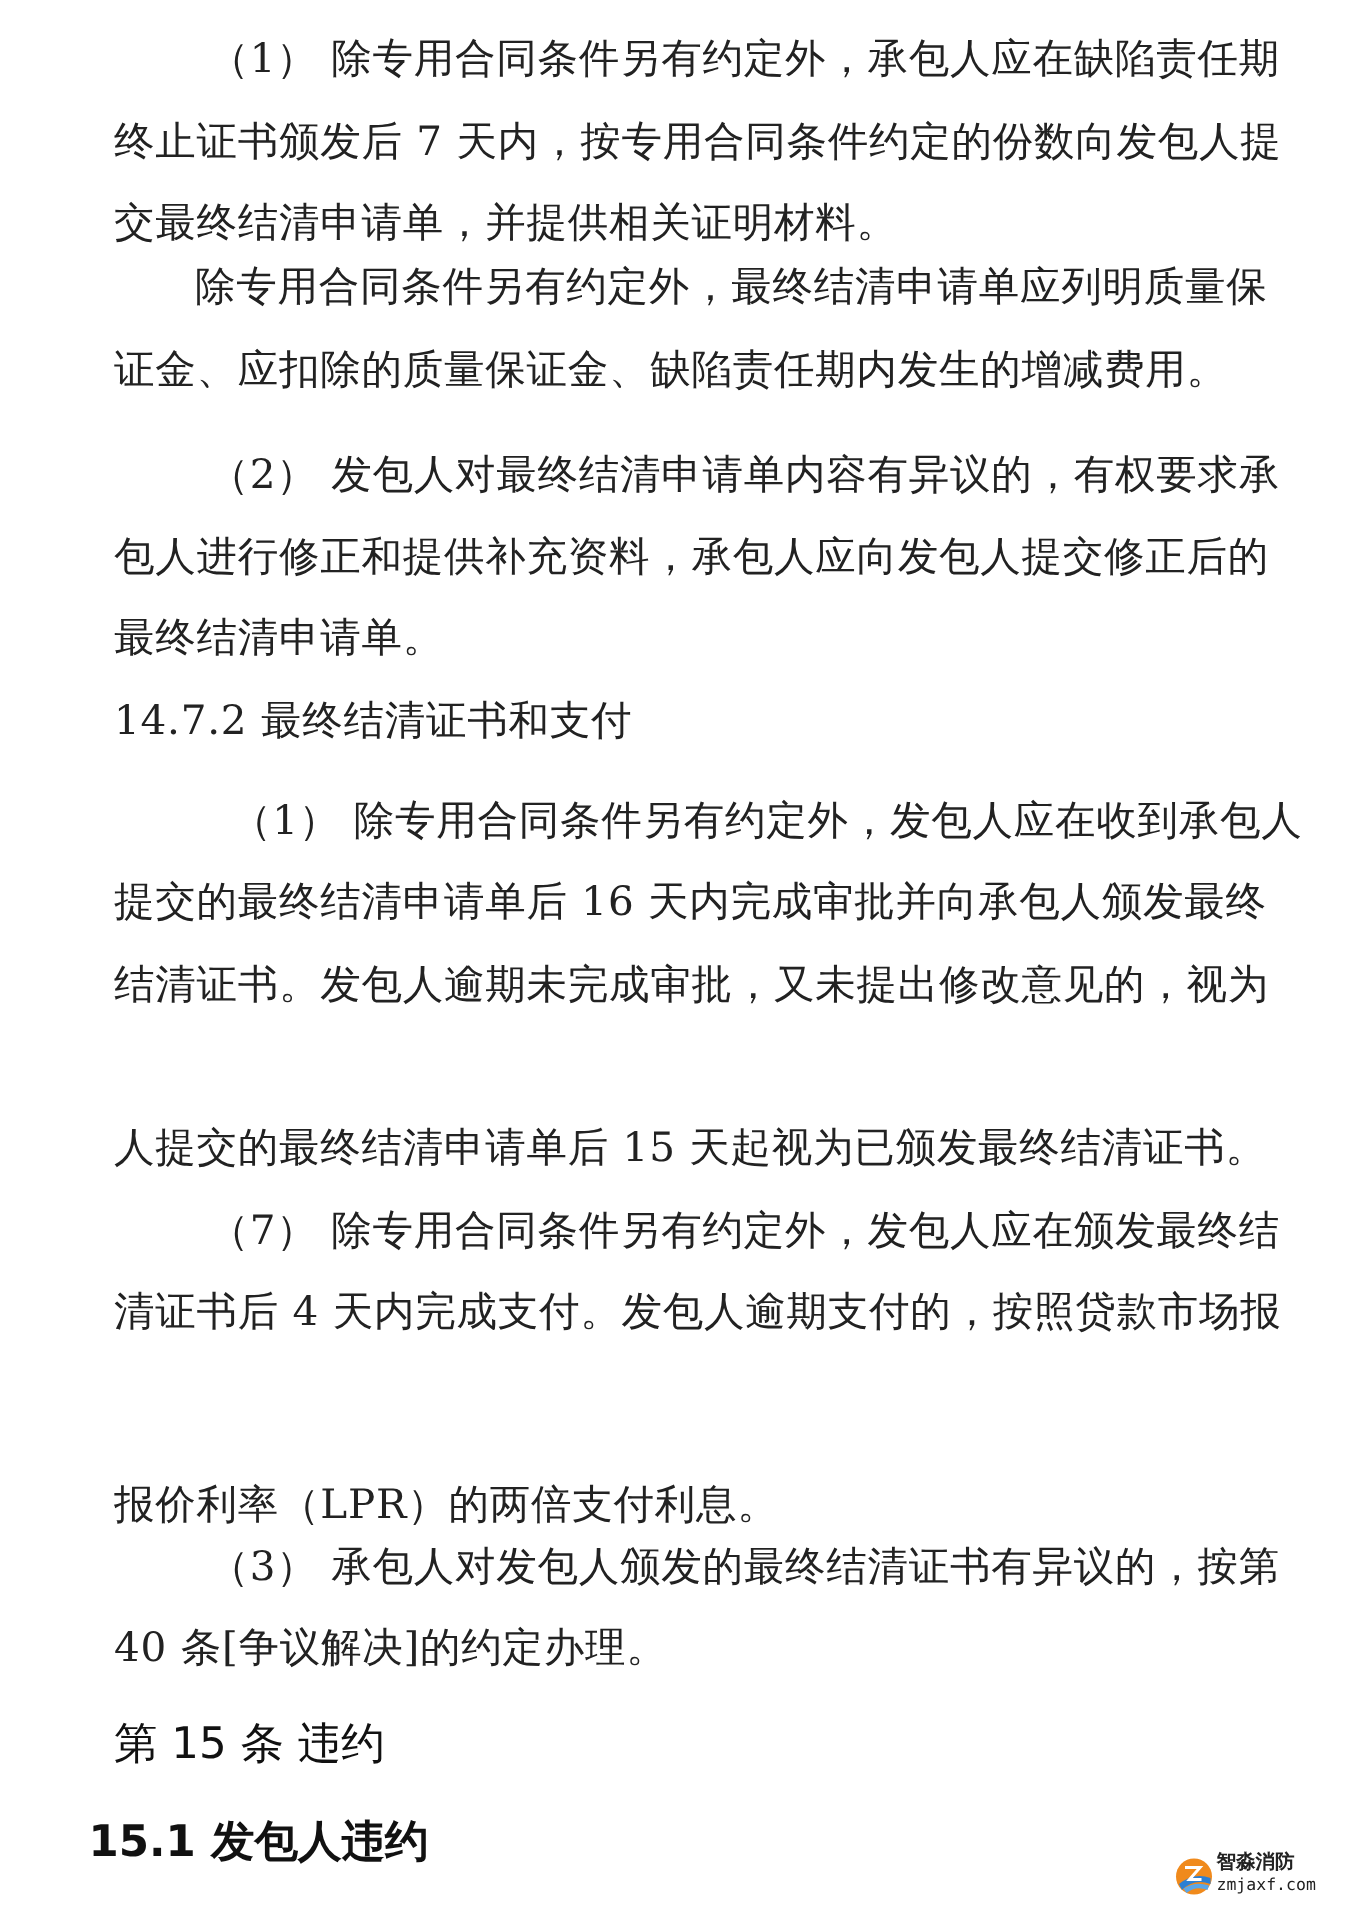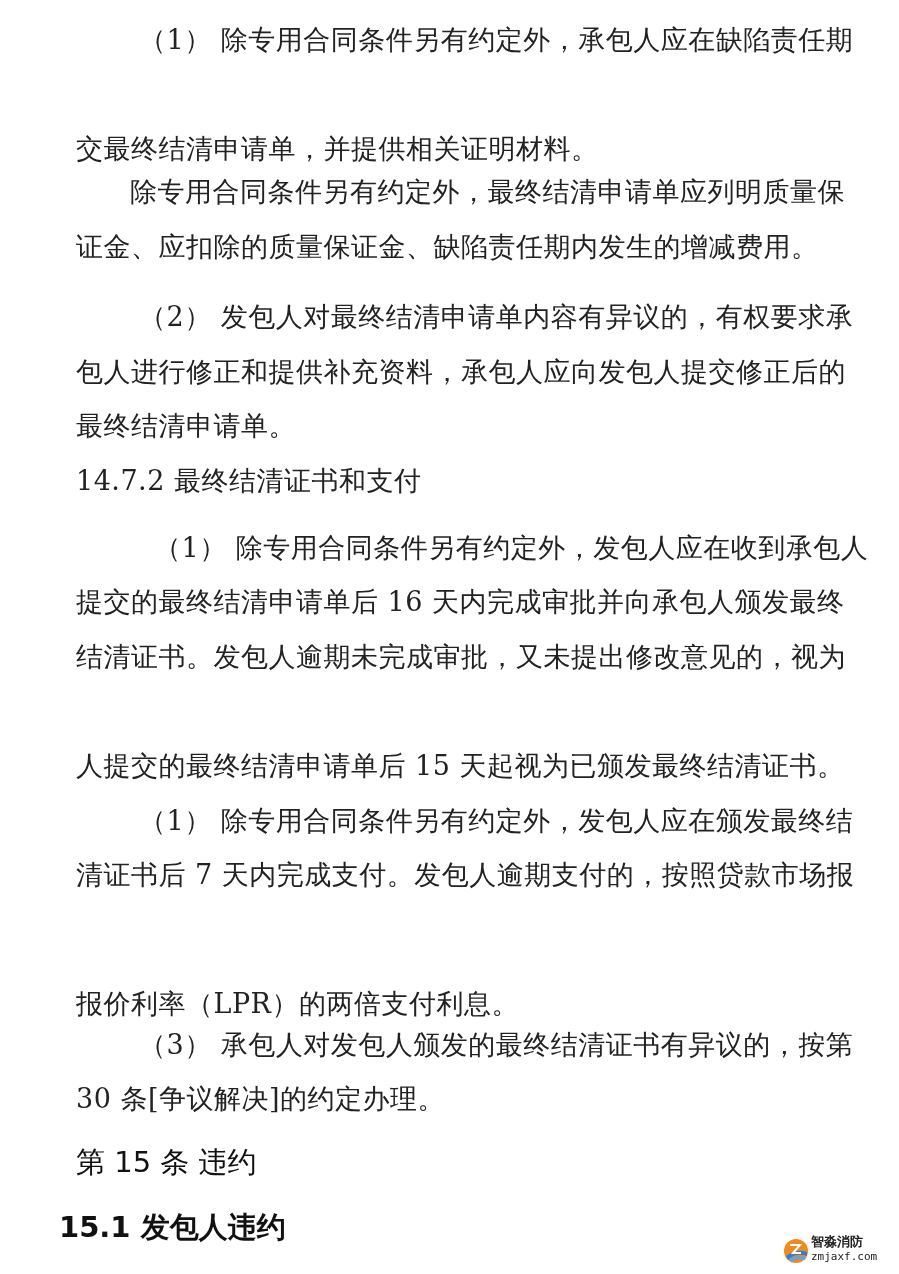--- a/index.html
+++ b/index.html
@@ -66,42 +66,43 @@
       line-height: 13px;
       white-space: nowrap;
     }
   </style>
 </head>
 <body>
 
 <div class="page">
 
   <div class="line" style="left:139px; top:24px;">（1） 除专用合同条件另有约定外，承包人应在缺陷责任期</div>
+  <div class="line" style="left:76px; top:79px;">终止证书颁发后 7 天内，按专用合同条件约定的份数向发包人提</div>
   <div class="line" style="left:76px; top:133px;">交最终结清申请单，并提供相关证明材料。</div>
 
   <div class="line" style="left:130px; top:176px;">除专用合同条件另有约定外，最终结清申请单应列明质量保</div>
   <div class="line" style="left:76px; top:231px;">证金、应扣除的质量保证金、缺陷责任期内发生的增减费用。</div>
 
   <div class="line" style="left:139px; top:301px;">（2） 发包人对最终结清申请单内容有异议的，有权要求承</div>
   <div class="line" style="left:76px; top:356px;">包人进行修正和提供补充资料，承包人应向发包人提交修正后的</div>
   <div class="line" style="left:76px; top:410px;">最终结清申请单。</div>
 
   <div class="line" style="left:76px; top:465px;">14.7.2 最终结清证书和支付</div>
 
   <div class="line" style="left:154px; top:532px;">（1） 除专用合同条件另有约定外，发包人应在收到承包人</div>
   <div class="line" style="left:76px; top:586px;">提交的最终结清申请单后 16 天内完成审批并向承包人颁发最终</div>
   <div class="line" style="left:76px; top:641px;">结清证书。发包人逾期未完成审批，又未提出修改意见的，视为</div>
   <div class="line" style="left:76px; top:750px;">人提交的最终结清申请单后 15 天起视为已颁发最终结清证书。</div>
 
-  <div class="line" style="left:139px; top:805px;">（1） 除专用合同条件另有约定外，发包人应在颁发最终结</div>
-  <div class="line" style="left:76px; top:859px;">清证书后 7 天内完成支付。发包人逾期支付的，按照贷款市场报</div>
+  <div class="line" style="left:139px; top:805px;">（7） 除专用合同条件另有约定外，发包人应在颁发最终结</div>
+  <div class="line" style="left:76px; top:859px;">清证书后 4 天内完成支付。发包人逾期支付的，按照贷款市场报</div>
   <div class="line" style="left:76px; top:968px;margin-top:20px;">报价利率（LPR）的两倍支付利息。</div>
 
   <div class="line" style="left:139px; top:1029px;">（3） 承包人对发包人颁发的最终结清证书有异议的，按第</div>
-  <div class="line" style="left:76px; top:1083px;">30 条[争议解决]的约定办理。</div>
+  <div class="line" style="left:76px; top:1083px;">40 条[争议解决]的约定办理。</div>
 
   <div class="line heading-sans" style="left:76px; top:1146px;">第 15 条 违约</div>
   <div class="line heading-sans" style="left:59px; top:1211px;font-weight:bold;">15.1 发包人违约</div>
 
   <div class="watermark">
     <svg class="wm-logo" viewBox="0 0 26 26">
       <circle cx="13" cy="13" r="12" fill="#f08a1c"></circle>
       <path d="M3 18 Q13 10 24 14 L24 18 Q13 14 5 22 Z" fill="#2a7fd4"></path>
       <path d="M6 21 Q14 16 23 19 L22 22 Q14 19 8 24 Z" fill="#5aa6e8"></path>
       <path d="M7 7 L17 7 L10 15 L18 15" stroke="#ffffff" stroke-width="2" fill="none"></path>

